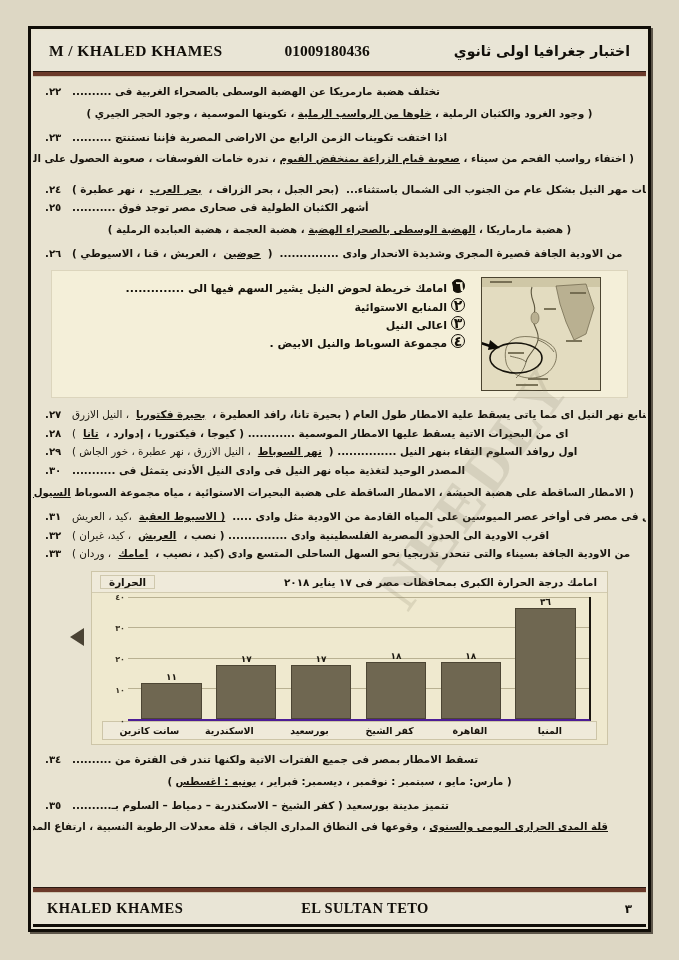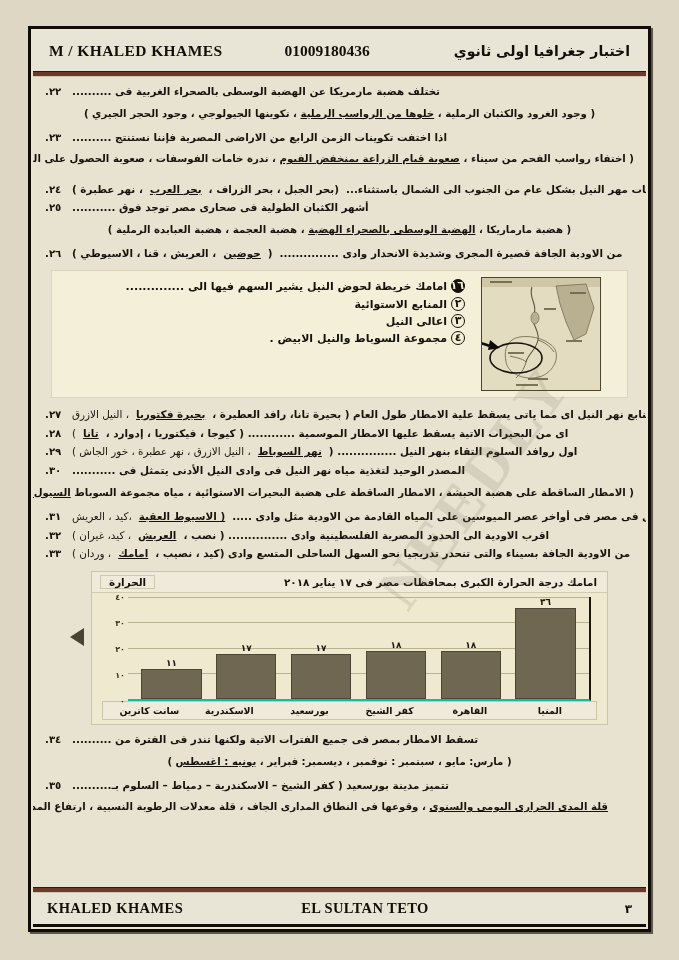--- a/index.html
+++ b/index.html
@@ -154,21 +154,21 @@
     font-weight: bold;
     color: #14110a;
     margin-bottom: 3px;
     white-space: nowrap;
   }
   .circ-num {
     display: inline-block;
     width: 12px; height: 12px;
     line-height: 12px;
     text-align: center;
-    font-size: 11px;
+    font-size: 14px;
     border: 1px solid #14110a;
     border-radius: 50%;
     margin-left: 4px;
     vertical-align: 1px;
   }
   .circ-num.filled {
     background: #14110a;
     color: #f4efd9;
   }
   .map-opt {
@@ -241,21 +241,21 @@
     font-size: 10.4px;
     font-weight: bold;
     color: #17130c;
     border: 1px solid #cfc8ad;
     background: #efeada;
     padding: 0 8px;
     white-space: nowrap;
   }
   .plot-wrap {
     position: relative;
-    height: 104px;
+    height: 124px;
     margin: 4px 16px 0 10px;
     display: flex;
     flex-direction: row-reverse;
   }
   .y-axis {
     width: 26px;
     position: relative;
     direction: ltr;
   }
   .y-tick {
@@ -264,21 +264,21 @@
     font-size: 8px;
     font-weight: bold;
     color: #3b3426;
     transform: translateY(-50%);
     white-space: nowrap;
   }
   .plot {
     flex: 1;
     position: relative;
     border-right: 2px solid #1b170f;
-    border-bottom: 2px solid #14b8a6;
+    border-bottom: 2px solid #4c1d95;
     text-align: right;
   }
   .gridline {
     position: absolute;
     left: 0; right: 0;
     height: 1px;
     background: #b9b192;
   }
   .bars {
     position: absolute;
@@ -384,21 +384,21 @@
   </div>
   <div class="hdr-rule"></div>
 
   <div class="sheet">
 
     <div class="q-row">
       <span class="q-text">تختلف هضبة مارمريكا عن الهضبة الوسطى بالصحراء الغربية فى ..........</span>
       <span class="q-num">٢٢.</span>
     </div>
     <div class="choices">
-      <span>( وجود الغرود والكثبان الرملية ، </span><span class="ans">خلوها من الرواسب الرملية</span><span> ، تكوينها الجيولوجي ، وجود الحجر الجيري  )</span>
+      <span>( وجود الغرود والكثبان الرملية ، </span><span class="ans">خلوها من الرواسب الرملية</span><span> ، تكوينها الموسمية ، وجود الحجر الجيري  )</span>
     </div>
 
     <div class="q-row">
       <span class="q-text">اذا اختفت تكوينات الزمن الرابع من الاراضى المصرية فإننا نستنتج ..........</span>
       <span class="q-num">٢٣.</span>
     </div>
     <div class="choices">
       <span>( اختفاء رواسب الفحم من سيناء ، </span><span class="ans">صعوبة قيام الزراعة بمنخفض الفيوم</span><span> ، ندرة خامات الفوسفات ، صعوبة الحصول على البترول )</span>
     </div>
 

